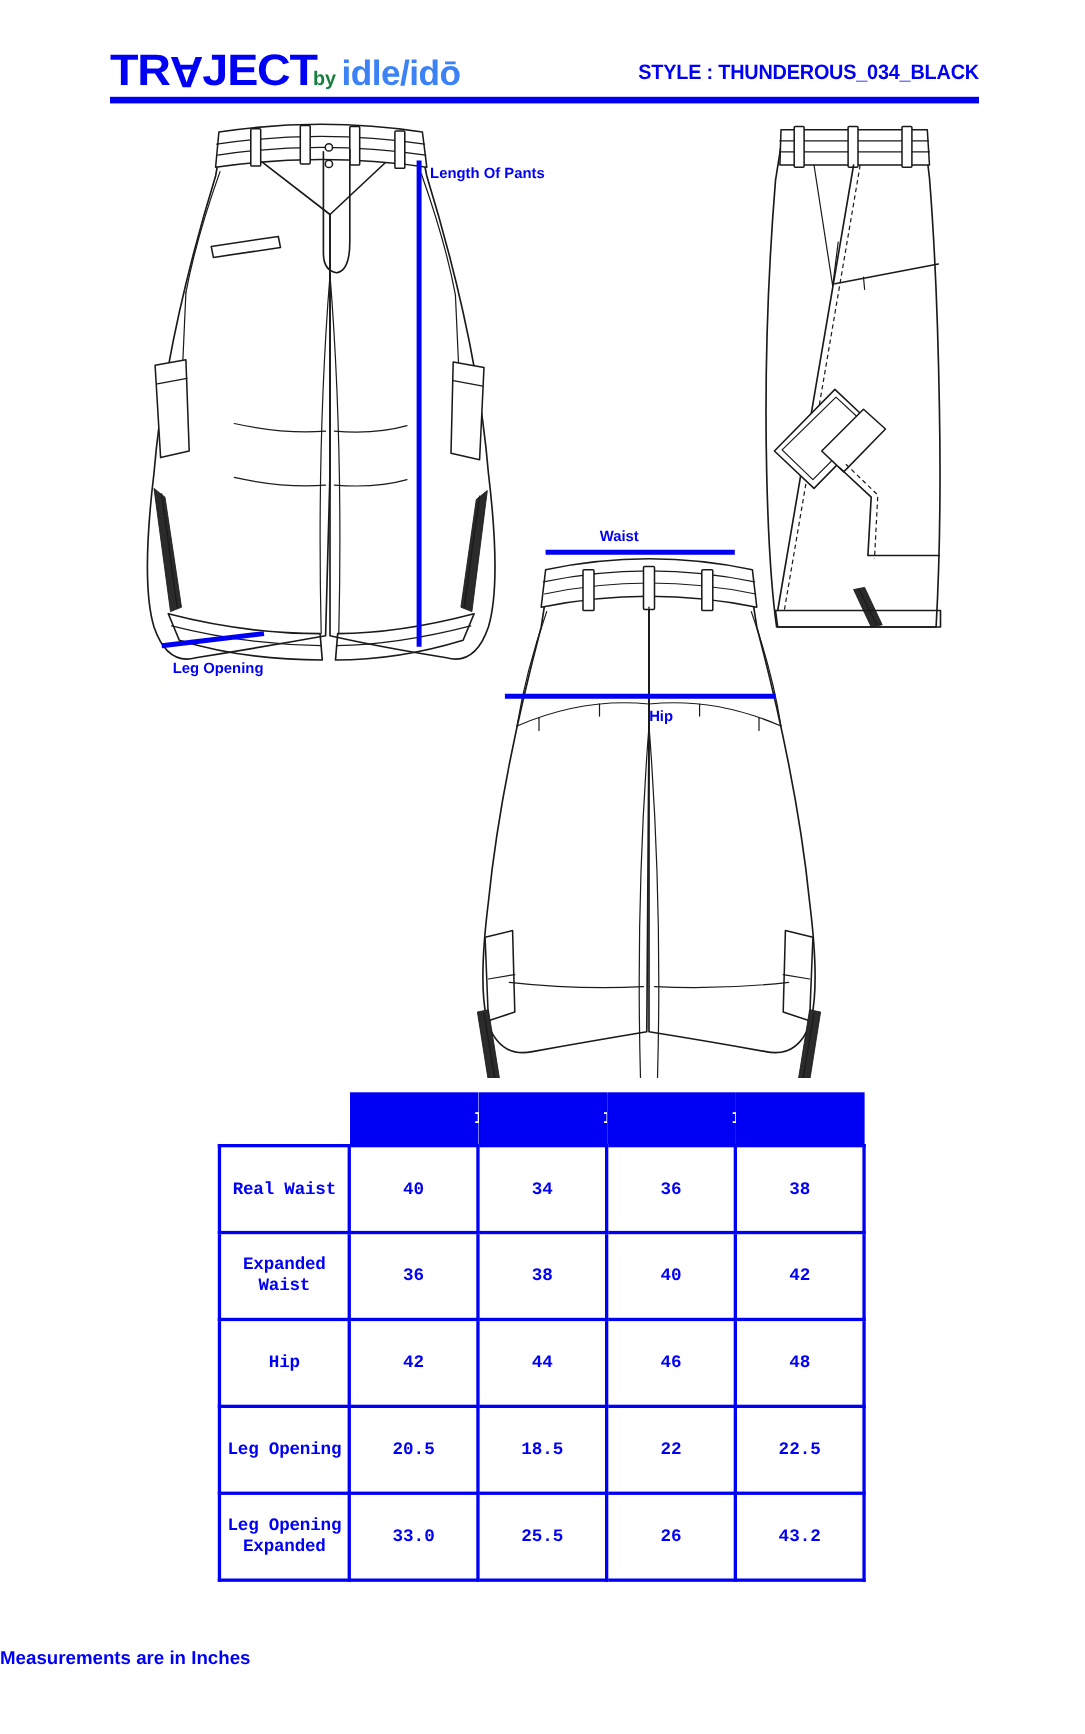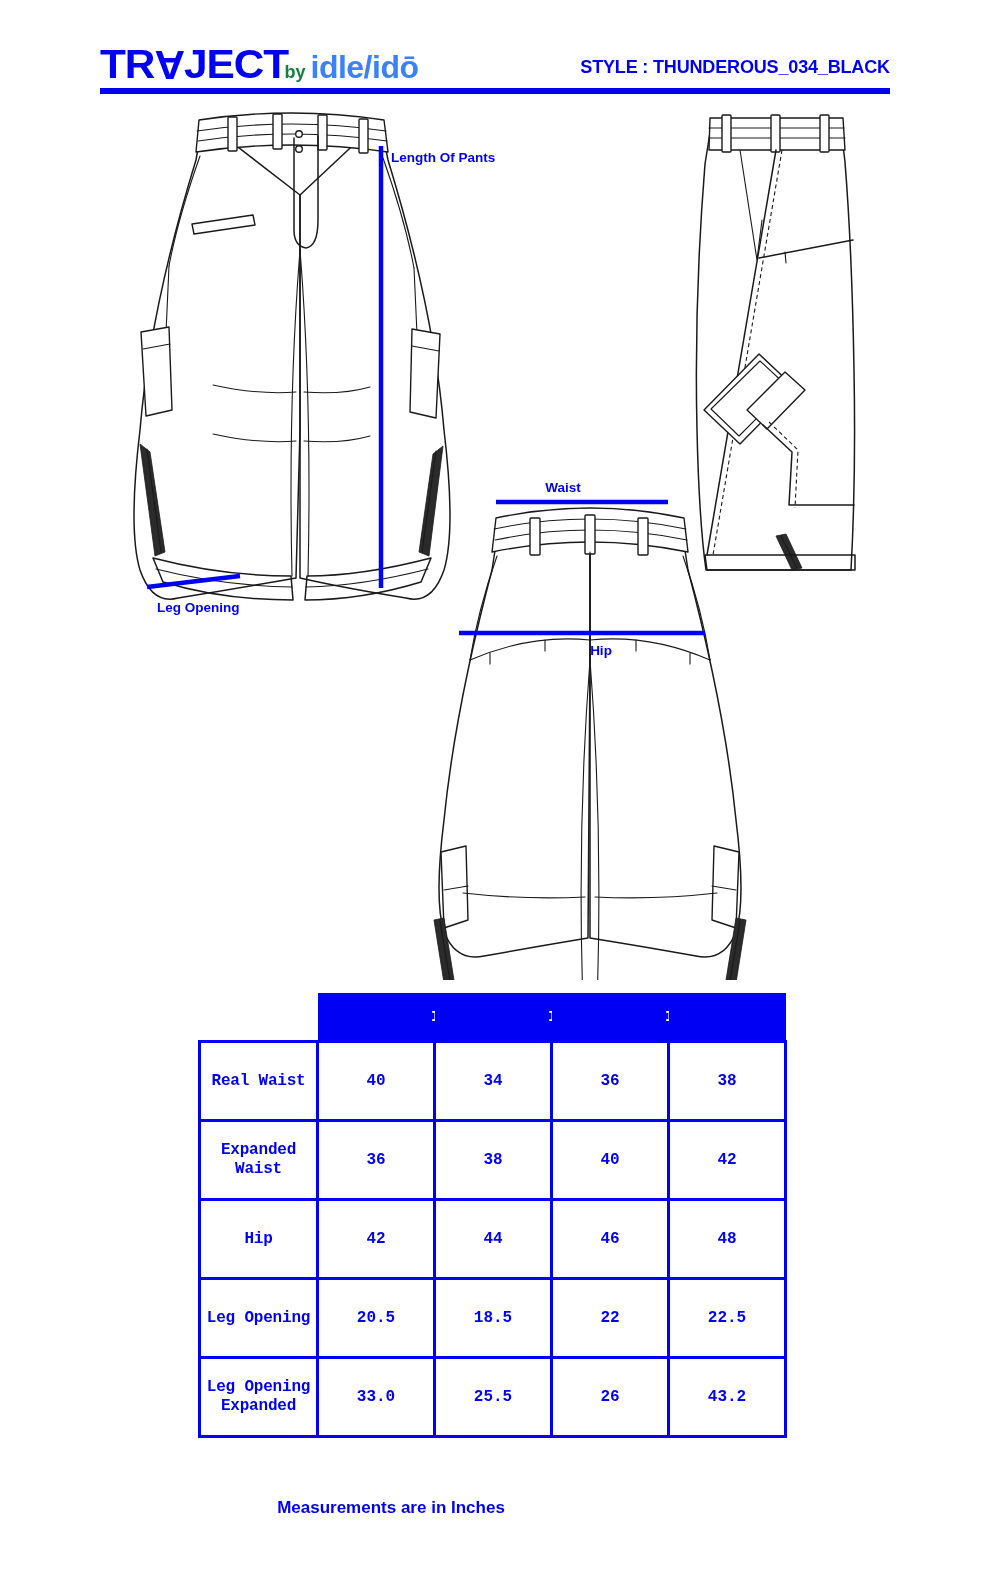--- a/index.html
+++ b/index.html
@@ -192,21 +192,21 @@
     transform: translate(50%, -50%);
     color: #ffffff;
     font-weight: bold;
     font-size: 15px;
   }
   .footnote {
     position: absolute;
     left: 0;
     top: 1498px;
     width: 782px;
-    text-align: center;
+    text-align: left;
     font-size: 17px;
     font-weight: bold;
     color: #0000f5;
     font-family: "Liberation Sans", sans-serif;
   }
 </style>
 </head>
 <body>
 
 <div class="sheet">

